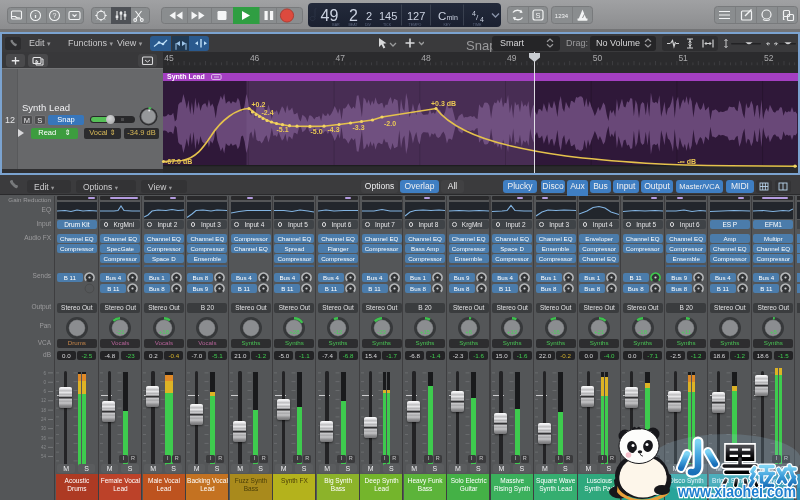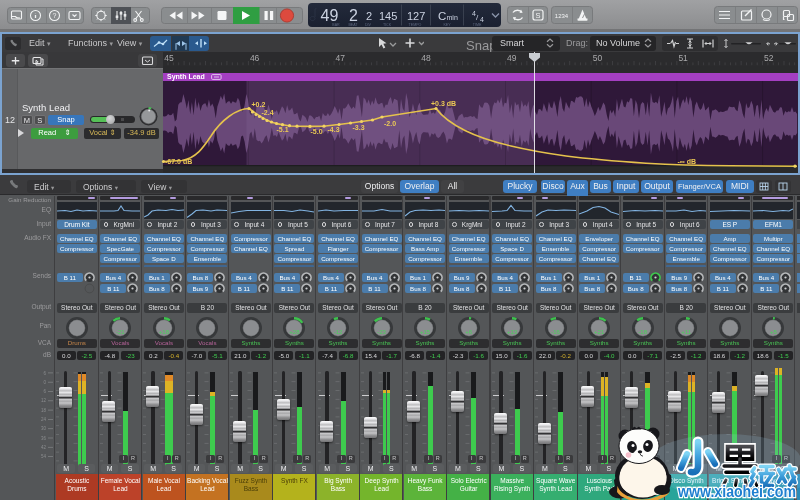--- a/index.html
+++ b/index.html
@@ -408,21 +408,21 @@
 <div class="tx" style="left:148px;top:181.5px;font-size:8.5px;color:#cdcdcf">View <span style="font-size:6.5px;color:#98989a">▾</span></div>
 <div class="ab ctr" style="left:361px;top:179.5px;width:37px;height:13px;background:#414143;border-radius:3px;font-size:8.5px;color:#f0f0f2;line-height:13px">Options</div>
 <div class="ab ctr" style="left:400px;top:179.5px;width:39px;height:13px;background:#3f7ec2;border-radius:3px;font-size:8.5px;color:#f0f0f2;line-height:13px">Overlap</div>
 <div class="ab ctr" style="left:441px;top:179.5px;width:23px;height:13px;background:#414143;border-radius:3px;font-size:8.5px;color:#f0f0f2;line-height:13px">All</div>
 <div class="ab ctr" style="left:503px;top:179.5px;width:34px;height:13px;background:#3f7ec2;border-radius:3px;font-size:8.5px;color:#f0f0f2;line-height:13px">Plucky</div>
 <div class="ab ctr" style="left:541px;top:179.5px;width:24px;height:13px;background:#3f7ec2;border-radius:3px;font-size:8.5px;color:#f0f0f2;line-height:13px">Disco</div>
 <div class="ab ctr" style="left:567px;top:179.5px;width:21px;height:23px;background:#3f7ec2;border-radius:3px;font-size:8.5px;color:#f0f0f2;line-height:13px">Aux</div>
 <div class="ab ctr" style="left:590px;top:179.5px;width:21px;height:13px;background:#3f7ec2;border-radius:3px;font-size:8.5px;color:#f0f0f2;line-height:13px">Bus</div>
 <div class="ab ctr" style="left:613px;top:179.5px;width:26px;height:13px;background:#3f7ec2;border-radius:3px;font-size:8.5px;color:#f0f0f2;line-height:13px">Input</div>
 <div class="ab ctr" style="left:641px;top:179.5px;width:32px;height:13px;background:#3f7ec2;border-radius:3px;font-size:8.5px;color:#f0f0f2;line-height:13px">Output</div>
-<div class="ab ctr" style="left:676px;top:179.5px;width:47px;height:13px;background:#3f7ec2;border-radius:3px;font-size:7.5px;color:#f0f0f2;line-height:13px">Flanger/VCA</div>
+<div class="ab ctr" style="left:676px;top:179.5px;width:47px;height:13px;background:#3f7ec2;border-radius:3px;font-size:7.5px;color:#f0f0f2;line-height:13px">Master/VCA</div>
 <div class="ab ctr" style="left:726px;top:179.5px;width:28px;height:13px;background:#3f7ec2;border-radius:3px;font-size:8.5px;color:#f0f0f2;line-height:13px">MIDI</div>
 <div class="ab" style="left:775px;top:179.5px;width:16px;height:13px;background:#333335;border-radius:3px"></div>
 <div class="ab" style="left:756px;top:179.5px;width:16px;height:13px;background:#333335;border-radius:3px"></div>
 <svg class="ab" style="left:756px;top:179.5px" width="35" height="13" viewBox="0 0 35 13" fill="none" stroke="#b9d4ec" stroke-width="0.9">
 <rect x="4" y="3" width="8" height="7"></rect>
       <path d="M6.7 3v7M9.4 3v7M4 6.5h8"></path>
 <rect x="23" y="3" width="8" height="7"></rect>
       <path d="M27 3v7"></path>
 </svg>
 <div class="ab" style="left:0;top:196.2px;width:800px;height:303.8px;background:#545658"></div>

